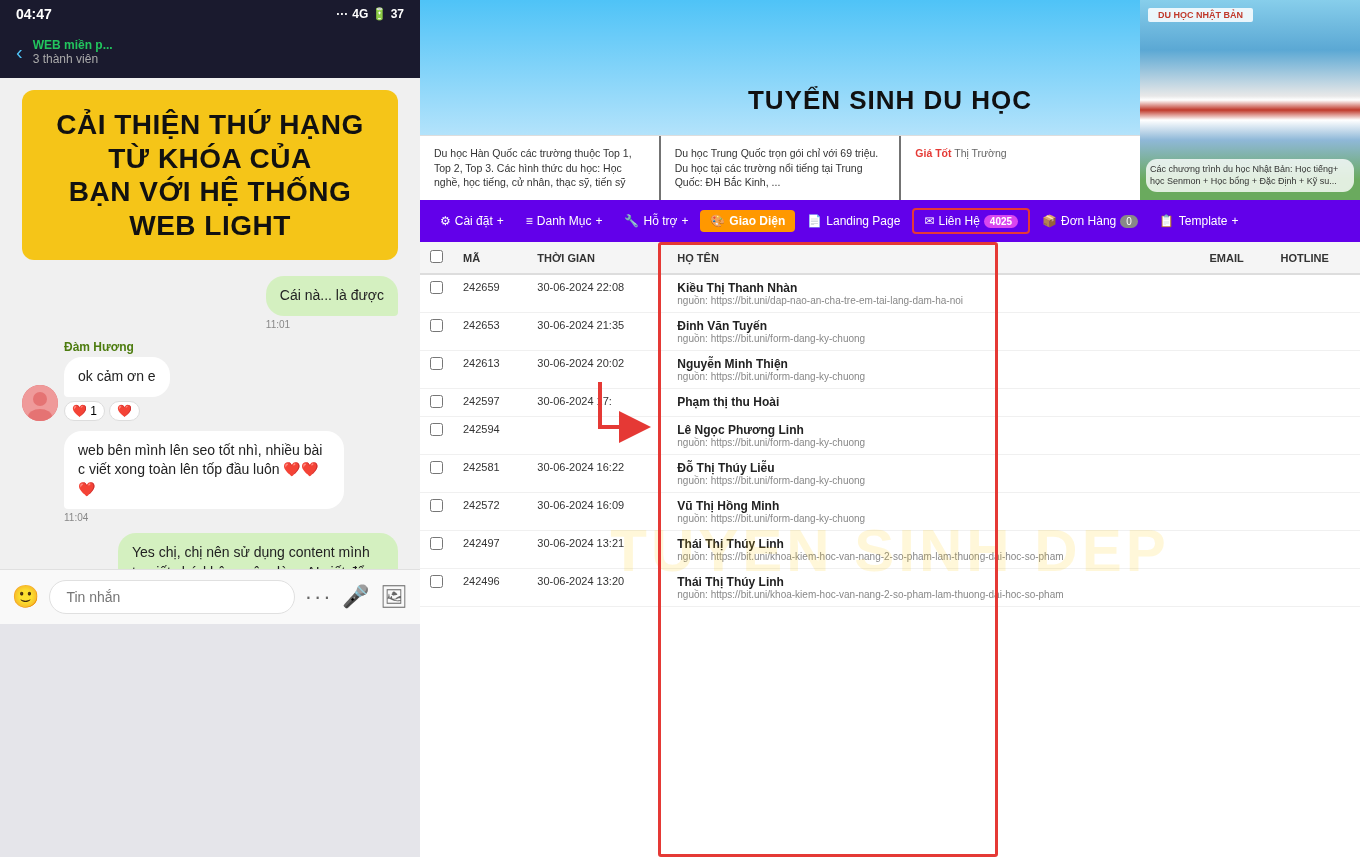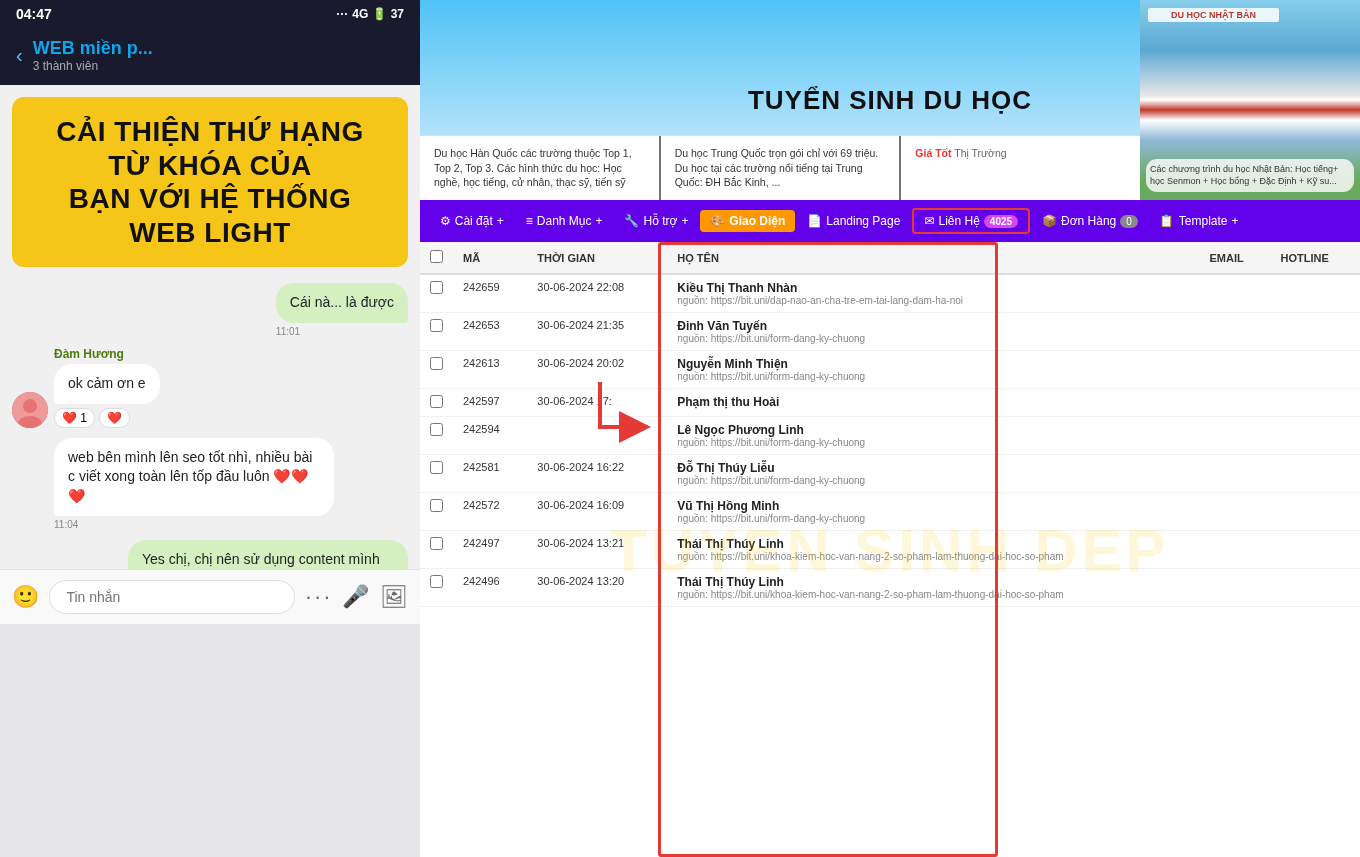--- a/index.html
+++ b/index.html
@@ -47,27 +47,27 @@
       gap: 10px;
     }
 
     .back-arrow {
       font-size: 20px;
       cursor: pointer;
       color: #4fc3f7;
     }
 
     .chat-header-info { flex: 1; }
-    .chat-header-title { font-size: 18px; font-weight: 700; color: #0ea5e9; }
+    .chat-header-title { font-size: 12px; font-weight: 700; color: #22c55e; }
     .chat-header-sub { font-size: 12px; color: #aaa; }
 
     .chat-body {
       flex: 1;
       overflow-y: auto;
-      padding: 12px 12px;
+      padding: 12px 22px;
       background: #f0f0f0;
       display: flex;
       flex-direction: column;
       gap: 10px;
     }
 
     
     .promo-banner {
       background: #f5c518;
       border-radius: 12px;
@@ -491,21 +491,21 @@
       </div>
       <div class="card-item">
         <div style="font-size:10.5px;color:#333;">
           <span style="color:#e53935;font-weight:700;">Giá Tốt</span> <span style="color:#666;">Thị Trường</span>
         </div>
       </div>
     </div>
 
     <div class="banner-right" style="position:absolute;right:0;top:0;bottom:0;width:220px;">
       <div style="width:100%;height:100%;background:linear-gradient(180deg,#87ceeb 0%,#5ba8d4 25%,#e8e8e8 48%,#fff 50%,#c0392b 55%,#fff 60%,#8fb8d8 70%,#6aaa5e 90%);position:relative;">
-        <div style="position:absolute;top:8px;left:8px;font-size:9px;font-weight:700;color:#c0392b;background:rgba(255,255,255,0.85);padding:2px 23px;border-radius:2px;">DU HỌC NHẬT BẢN</div>
+        <div style="position:absolute;top:8px;left:8px;font-size:9px;font-weight:700;color:#c0392b;background:rgba(255,255,255,0.85);padding:2px 10px;border-radius:2px;">DU HỌC NHẬT BẢN</div>
         <div style="position:absolute;bottom:8px;left:6px;right:6px;font-size:9px;color:#333;background:rgba(255,255,255,0.8);padding:4px;border-radius:11px;line-height:1.4;">Các chương trình du học Nhật Bản: Học tiếng+ học Senmon + Học bổng + Đặc Định + Kỹ su...</div>
       </div>
     </div>
   </div>
 
   <div class="admin-nav">
     <div class="nav-item">
       <span>⚙</span>
       <span>Cài đặt</span>
       <span>+</span>

